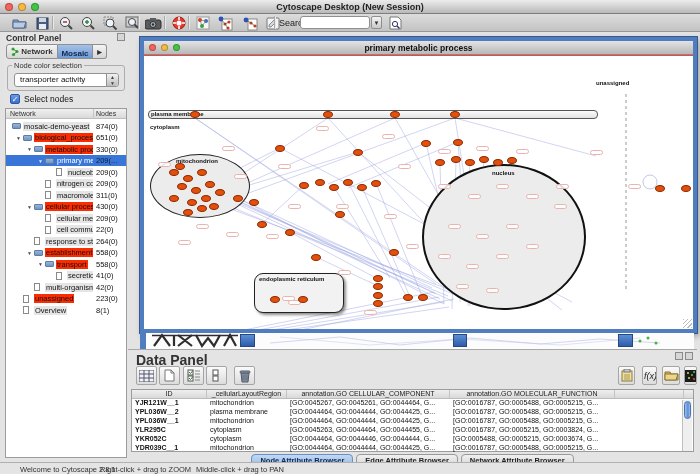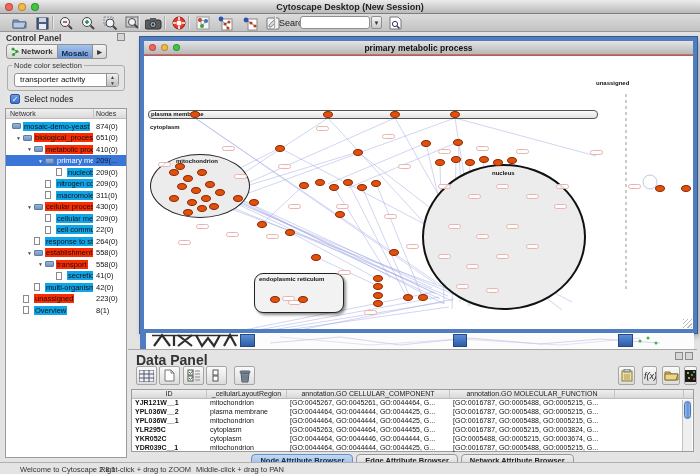--- a/index.html
+++ b/index.html
@@ -51,21 +51,21 @@
   .tree-head .c1 { position:absolute; left:4px; top:1px; } .tree-head .c2 { position:absolute; left:90px; top:1px; }
   .tree-head .div { position:absolute; left:87px; top:0; width:1px; height:10px; background:#c4c4c4; }
   .tree-body { position:absolute; left:0; top:11px; width:120px; height:336px; overflow:hidden; }
   .tree-row { position:relative; height:11.5px; width:120px; display:flex; align-items:center; }
   .tree-row.sel { background:#3a76d8; }
   .tr-arrow { position:absolute; font-size:5px; color:#4a4a4a; top:3px; }
   .tree-row.sel .tr-arrow { color:#dce6f8; }
   .tr-folder { position:absolute; width:9px; height:6px; background:linear-gradient(#9ab4d6,#7495bf); border:1px solid #5c7da6; border-radius:1px; top:3px; }
   .tr-file { position:absolute; width:6px; height:8px; background:#fff; border:1px solid #8a8a8a; top:2px; }
   .tr-label { position:absolute; top:1.5px; font-size:7.5px; color:#111; white-space:nowrap; overflow:hidden; padding:0 1px; max-width:60px; }
-  .tr-label.green { background:#0ea5e9; } .tr-label.red { background:#fb2d00; }
+  .tr-label.green { background:#e5e5e5; } .tr-label.red { background:#fb2d00; }
   .tree-row.sel .tr-label { color:#fff; background:transparent; }
   .tr-count { position:absolute; left:90px; top:1.5px; font-size:7.5px; color:#111; }
   .tree-row.sel .tr-count { color:#0c1c38;text-align:center; }
 
   
   .frame { position:absolute; left:140px; top:37px; width:557px; height:296px;
     border:4px solid #4f7dbf; box-shadow:0 0 0 1px #38598c, 2px 3px 6px rgba(0,0,0,.35); background:#ef4444; }
   .frame-title { position:absolute; left:0; top:0; width:549px; height:14px;
     background:linear-gradient(#e3e3e3,#b8b8b8); border-bottom:1px solid #8a8a8a; display:flex; align-items:center; }
   .frame-title .t { position:absolute; left:0; right:0; text-align:center; font-size:8.5px; font-weight:bold; color:#111; }
@@ -275,21 +275,21 @@
         <div class="tree-row">
           <span class="tr-arrow" style="left: 10px;">▼</span>
           <span class="tr-folder" style="left: 17px;"></span>
           <span class="tr-label red" style="left: 28px; max-width: 59px;">biological_process</span>
           <span class="tr-count">651(0)</span>
         </div>
         <div class="tree-row">
           <span class="tr-arrow" style="left: 21px;">▼</span>
           <span class="tr-folder" style="left: 28px;"></span>
           <span class="tr-label red" style="left: 39px; max-width: 48px;">metabolic process</span>
-          <span class="tr-count">410(0)</span>
+          <span class="tr-count">330(0)</span>
         </div>
         <div class="tree-row sel">
           <span class="tr-arrow" style="left: 32px;">▼</span>
           <span class="tr-folder" style="left: 39px;"></span>
           <span class="tr-label " style="left: 50px; max-width: 37px;">primary metabo</span>
           <span class="tr-count">209(...</span>
         </div>
         <div class="tree-row">
           <span class="tr-file" style="left: 50px;"></span>
           <span class="tr-label green" style="left: 61px; max-width: 26px;">nucleobase-</span>

